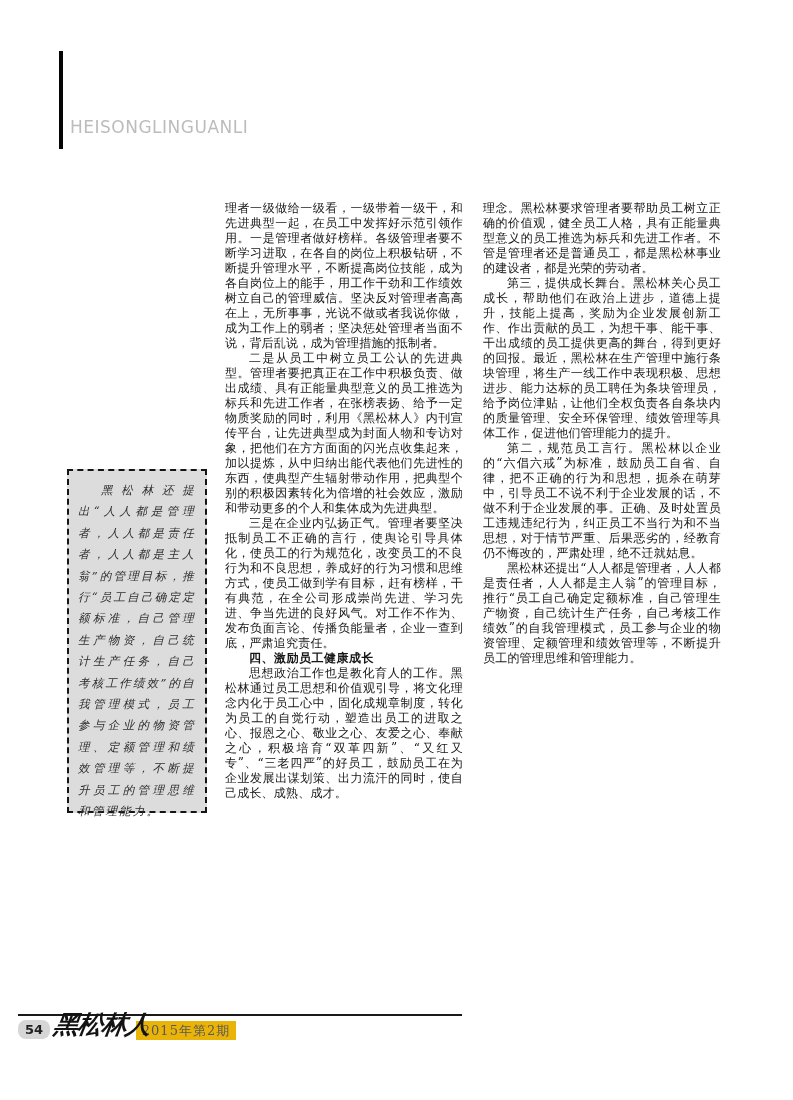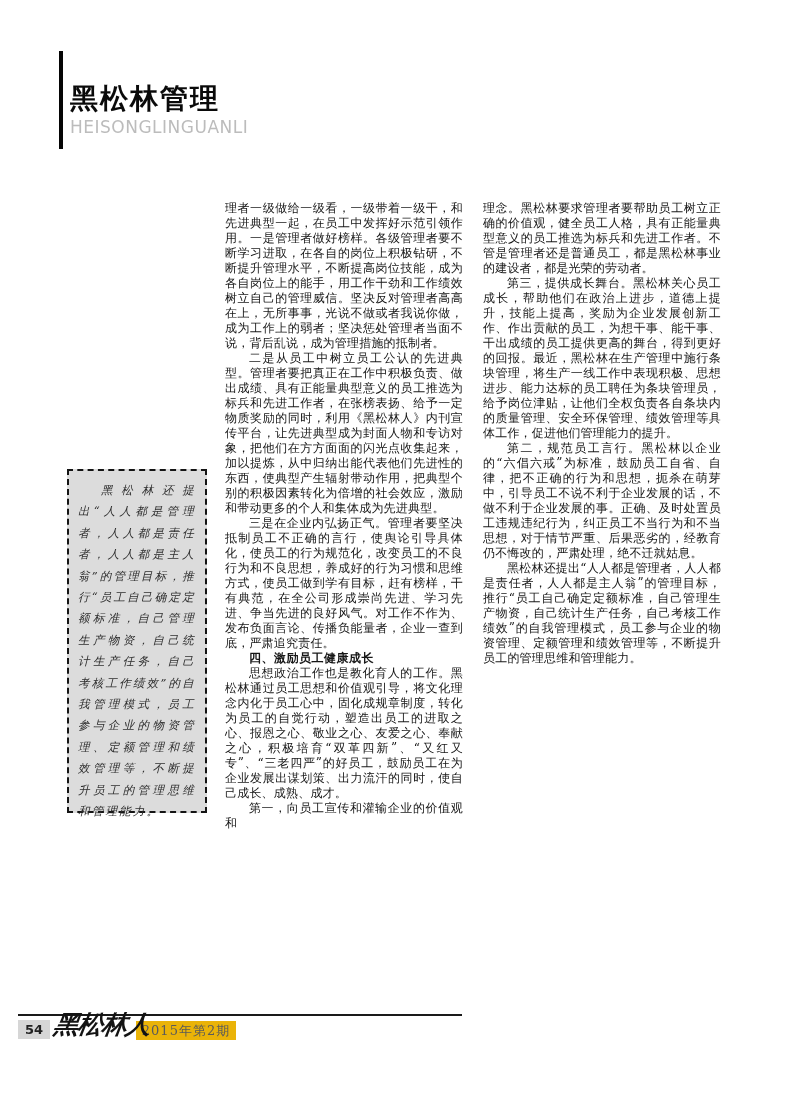--- a/index.html
+++ b/index.html
@@ -47,54 +47,52 @@
   .col p.heading {
     font-family:"DejaVu Sans", sans-serif; font-weight:bold;
     text-indent:2em; letter-spacing:0.5px;
   }
 
   
   .footer-rule { position:absolute; left:18px; top:1014px; width:444px; height:2px; background:#1a1a1a; }
   .page-number-badge {
     position:absolute; left:18px; top:1020px; width:32px; height:19px;
     background:#d6d6d6; font-family:"DejaVu Sans", sans-serif;
-    font-weight:bold; font-size:13px; line-height:19px; text-align:center; color:#222;
+    font-weight:bold; font-size:13px; line-height:19px; text-align:center; color:#222;border-radius:8px;
   }
   .journal-logo {
     position:absolute; left:54px; top:1008px; z-index:2;
     font-family:"DejaVu Serif", serif; font-weight:bold; font-style:italic;
     font-size:25px; letter-spacing:-1px; transform:skewX(-8deg);
     color:#131313; white-space:nowrap;
   }
   .issue-badge {
     position:absolute; left:136px; top:1021px; width:100px; height:19px;
     background:#eab308; font-size:13px; line-height:19px; text-align:center;
     color:#5a5a5a; letter-spacing:1px; white-space:nowrap;
   }
 </style>
 </head>
 <body>
 
 <div class="page">
 
   <div class="header-accent-bar"></div>
-  <div class="header-title">黑松林管理</div>
   <div class="header-subtitle">HEISONGLINGUANLI</div>
 
   <div class="pull-quote">
     <p>黑松林还提出“人人都是管理者，人人都是责任者，人人都是主人翁”的管理目标，推行“员工自己确定定额标准，自己管理生产物资，自己统计生产任务，自己考核工作绩效”的自我管理模式，员工参与企业的物资管理、定额管理和绩效管理等，不断提升员工的管理思维和管理能力。</p>
   </div>
 
   <div class="col col-left">
     <p>理者一级做给一级看，一级带着一级干，和先进典型一起，在员工中发挥好示范引领作用。一是管理者做好榜样。各级管理者要不断学习进取，在各自的岗位上积极钻研，不断提升管理水平，不断提高岗位技能，成为各自岗位上的能手，用工作干劲和工作绩效树立自己的管理威信。坚决反对管理者高高在上，无所事事，光说不做或者我说你做，成为工作上的弱者；坚决惩处管理者当面不说，背后乱说，成为管理措施的抵制者。</p>
     <p class="indent">二是从员工中树立员工公认的先进典型。管理者要把真正在工作中积极负责、做出成绩、具有正能量典型意义的员工推选为标兵和先进工作者，在张榜表扬、给予一定物质奖励的同时，利用《黑松林人》内刊宣传平台，让先进典型成为封面人物和专访对象，把他们在方方面面的闪光点收集起来，加以提炼，从中归纳出能代表他们先进性的东西，使典型产生辐射带动作用，把典型个别的积极因素转化为倍增的社会效应，激励和带动更多的个人和集体成为先进典型。</p>
     <p class="indent">三是在企业内弘扬正气。管理者要坚决抵制员工不正确的言行，使舆论引导具体化，使员工的行为规范化，改变员工的不良行为和不良思想，养成好的行为习惯和思维方式，使员工做到学有目标，赶有榜样，干有典范，在全公司形成崇尚先进、学习先进、争当先进的良好风气。对工作不作为、发布负面言论、传播负能量者，企业一查到底，严肃追究责任。</p>
     <p class="heading">四、激励员工健康成长</p>
     <p class="indent">思想政治工作也是教化育人的工作。黑松林通过员工思想和价值观引导，将文化理念内化于员工心中，固化成规章制度，转化为员工的自觉行动，塑造出员工的进取之心、报恩之心、敬业之心、友爱之心、奉献之心，积极培育“双革四新”、“又红又专”、“三老四严”的好员工，鼓励员工在为企业发展出谋划策、出力流汗的同时，使自己成长、成熟、成才。</p>
-    <p class="indent">第一，向员工宣传和灌输企业的价值观和</p>
   </div>
 
   <div class="col col-right">
     <p>理念。黑松林要求管理者要帮助员工树立正确的价值观，健全员工人格，具有正能量典型意义的员工推选为标兵和先进工作者。不管是管理者还是普通员工，都是黑松林事业的建设者，都是光荣的劳动者。</p>
     <p class="indent">第三，提供成长舞台。黑松林关心员工成长，帮助他们在政治上进步，道德上提升，技能上提高，奖励为企业发展创新工作、作出贡献的员工，为想干事、能干事、干出成绩的员工提供更高的舞台，得到更好的回报。最近，黑松林在生产管理中施行条块管理，将生产一线工作中表现积极、思想进步、能力达标的员工聘任为条块管理员，给予岗位津贴，让他们全权负责各自条块内的质量管理、安全环保管理、绩效管理等具体工作，促进他们管理能力的提升。</p>
     <p class="indent">第二，规范员工言行。黑松林以企业的“六倡六戒”为标准，鼓励员工自省、自律，把不正确的行为和思想，扼杀在萌芽中，引导员工不说不利于企业发展的话，不做不利于企业发展的事。正确、及时处置员工违规违纪行为，纠正员工不当行为和不当思想，对于情节严重、后果恶劣的，经教育仍不悔改的，严肃处理，绝不迁就姑息。</p>
     <p class="indent">黑松林还提出“人人都是管理者，人人都是责任者，人人都是主人翁”的管理目标，推行“员工自己确定定额标准，自己管理生产物资，自己统计生产任务，自己考核工作绩效”的自我管理模式，员工参与企业的物资管理、定额管理和绩效管理等，不断提升员工的管理思维和管理能力。</p>
   </div>
 
   <div class="footer-rule"></div>

